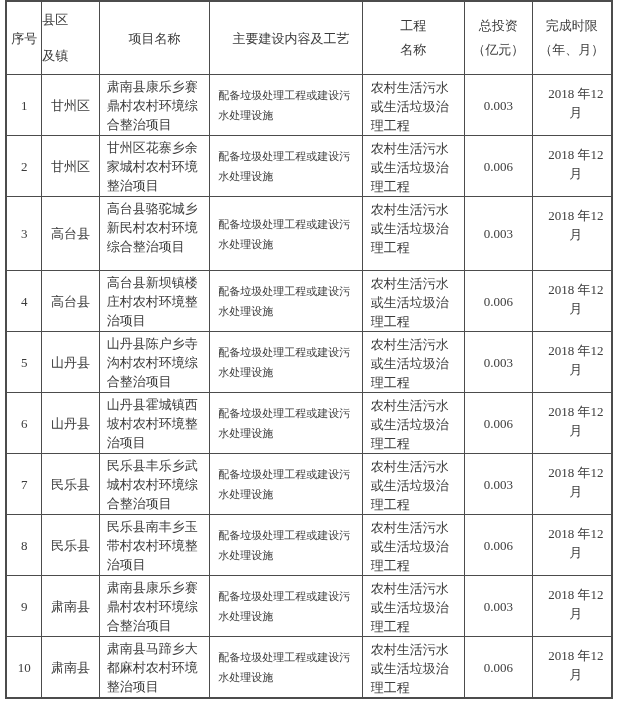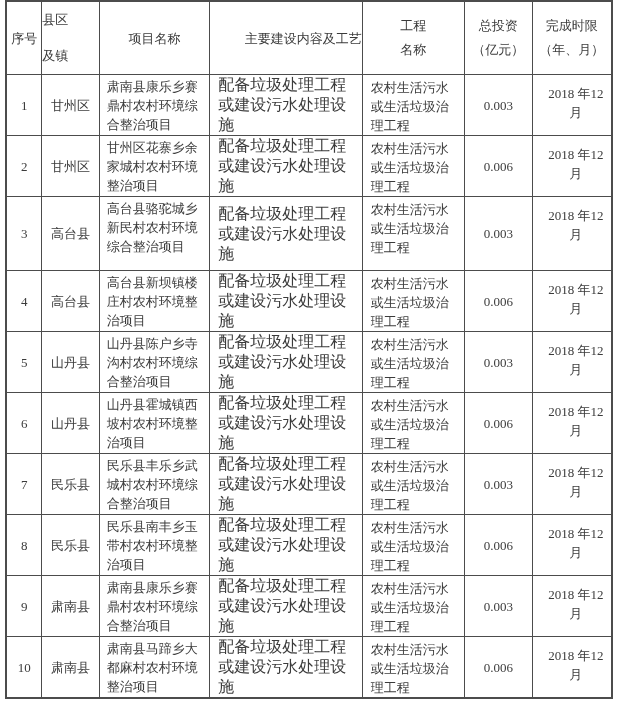--- a/index.html
+++ b/index.html
@@ -32,34 +32,34 @@
   
   .w-seq { width: 35px; } .w-county { width: 56px; } .w-project { width: 108px; }
   .w-content { width: 149px; } .w-eng { width: 100px; margin-top: 43px; } .w-invest { width: 66px; text-align: center; }
   .w-deadline { width: 78px; }
 
   
   thead tr { height: 72px; }
   thead th { vertical-align: middle; text-align: center; }
   thead th.h-county { text-align: left; padding-left: 0; }
   thead th.h-county .hline { display: block; line-height: 36px; }
-  thead th.h-content { text-align: right; padding-left: 10px; }
+  thead th.h-content { text-align: center; padding-left: 10px; }
   .hline { display: block; line-height: 24px; }
 
   
   tbody tr { height: 57px; }
   tbody tr:nth-child(1), tbody tr:nth-child(2) { height: 59px; }
   tbody tr:nth-child(3) { height: 74px; }
   tbody tr:nth-child(4), tbody tr:nth-child(9) { height: 56px; }
   tbody tr:nth-child(8) { height: 58px; }
   tbody tr:nth-child(10) { height: 61px; }
 
   td.c-seq, td.c-county, td.c-invest { text-align: center; vertical-align: middle; }
   td.c-project { text-align: left; vertical-align: top; padding: 2px 5px 0 7px; }
-  td.c-content { text-align: left; vertical-align: middle; padding: 0 6px 0 8px; font-size: 16px; line-height: 20px; }
+  td.c-content { text-align: left; vertical-align: middle; padding: 0 6px 0 8px; font-size: 11px; line-height: 20px; }
   td.c-eng { text-align: left; vertical-align: top; padding: 3px 6px 0 8px; }
   td.c-deadline { text-align: center; vertical-align: top; padding: 9px 4px 0 12px; }
 </style>
 </head>
 <body>
 
 <div class="page">
 
   <table class="plan">
     <colgroup>

